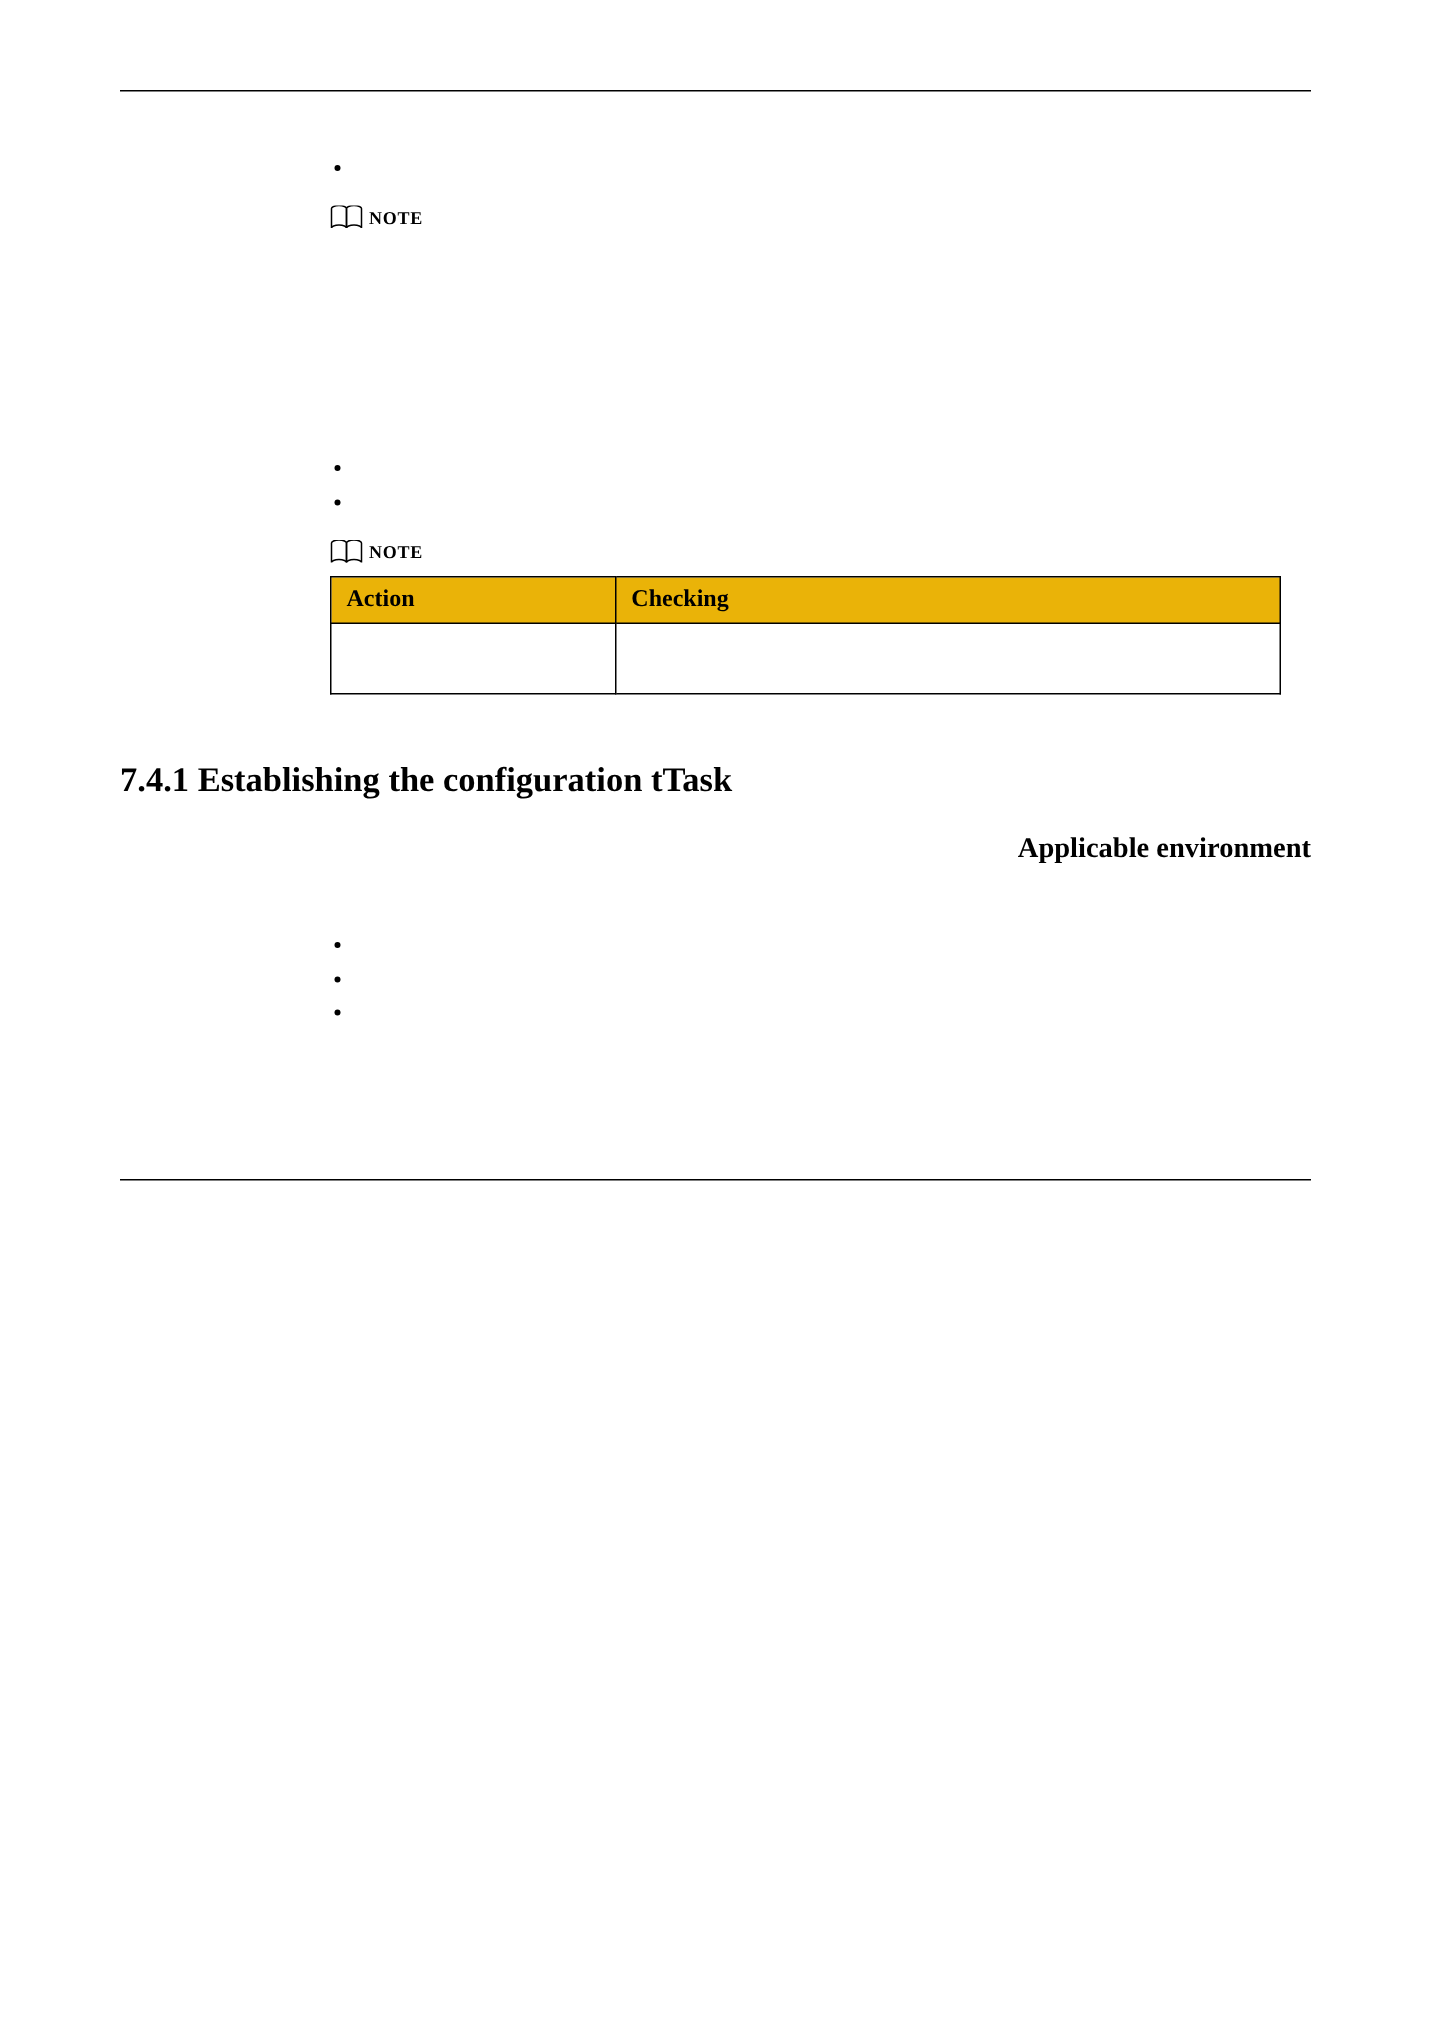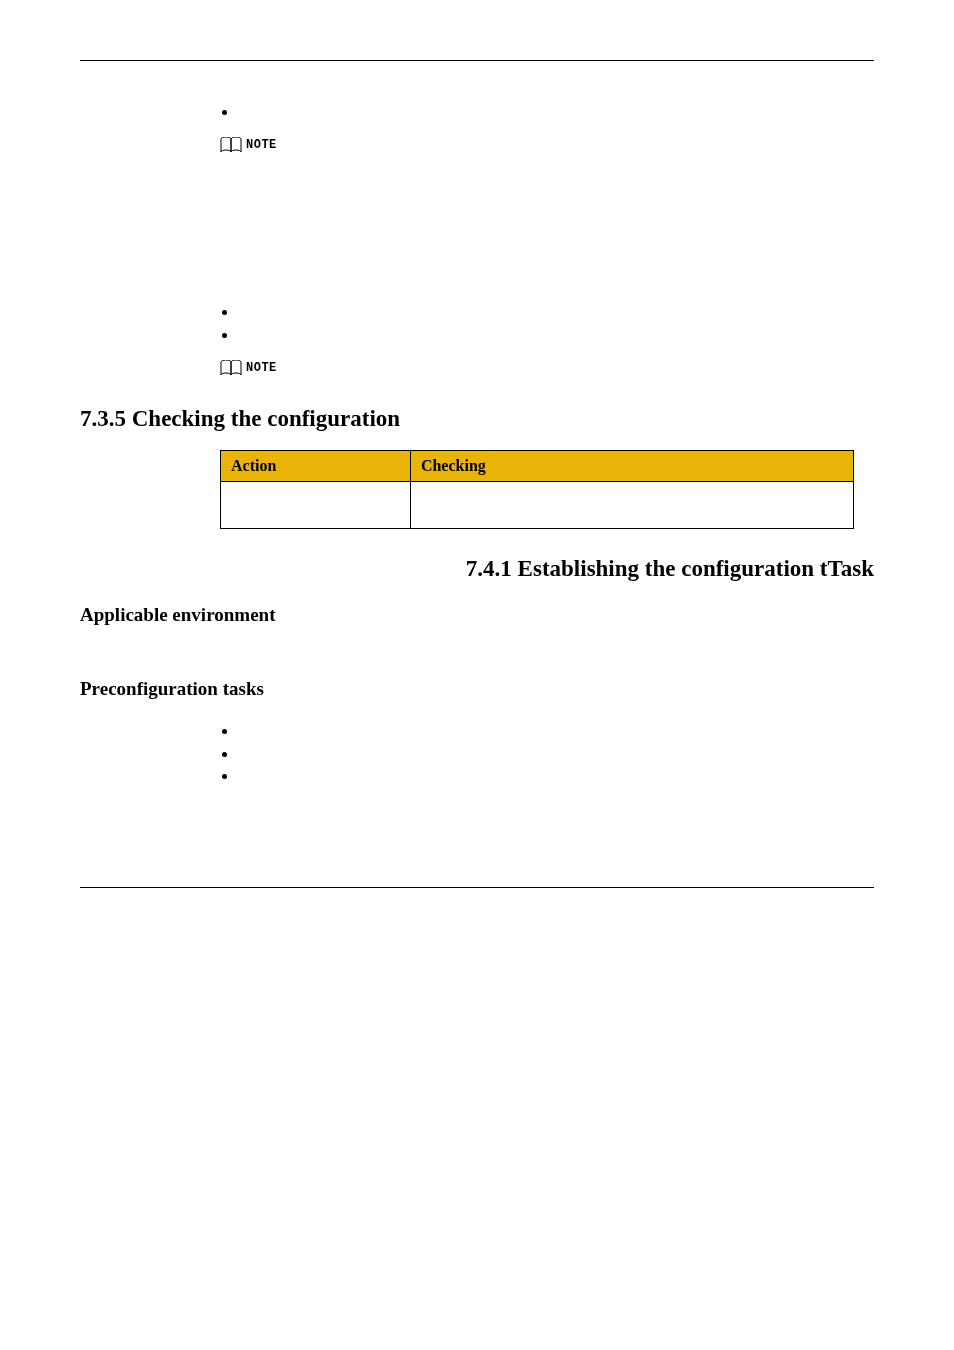--- a/index.html
+++ b/index.html
@@ -40,21 +40,21 @@
     display: flex;
     align-items: center;
     margin-top: 14px;
     margin-bottom: 8px;
   }
   .note-row svg {
     flex: 0 0 auto;
     margin-right: 4px;
   }
   .note-row .note-text {
-    font-family: Liberation Mono, monospace;
+    font-family: Liberation Serif, serif;
     font-weight: bold;
     font-size: 12px;
     letter-spacing: 0.5px;
   }
   .note-gap {
     height: 140px;
   }
   .small-gap {
     height: 20px;
   }
@@ -68,20 +68,21 @@
     font-family: "Palatino Linotype", "Book Antiqua", Palatino, Georgia, serif;
     font-weight: bold;
     font-size: 27px;
     margin: 40px 0 10px 0;
   }
   h3.runin {
     font-family: "Palatino Linotype", "Book Antiqua", Palatino, Georgia, serif;
     font-weight: bold;
     font-size: 19px;
     margin: 22px 0 8px 0;
+    text-align: right;
   }
   table.cmd {
     border-collapse: collapse;
     width: 100%;
     margin-top: 6px;
   }
   table.cmd th, table.cmd td {
     border: 1px solid #000;
     padding: 6px 10px;
     text-align: left;
@@ -138,24 +139,20 @@
     <div class="note-row">
       <svg width="22" height="16" viewBox="0 0 22 16">
         <path d="M1 2 C1 1 3 0 6 0 C9 0 11 1 11 2 L11 15 C11 14 9 13 6 13 C3 13 1 14 1 15 Z" fill="none" stroke="#000" stroke-width="1"></path>
         <path d="M21 2 C21 1 19 0 16 0 C13 0 11 1 11 2 L11 15 C11 14 13 13 16 13 C19 13 21 14 21 15 Z" fill="none" stroke="#000" stroke-width="1"></path>
       </svg>
       <span class="note-text">NOTE</span>
     </div>
 
   </div>
 
-  <h2 class="section">
-    <span>7.3.5</span>
-    <span>Checking the configuration</span>
-  </h2>
 
   <div class="indent-block">
     <table class="cmd">
       <thead>
         <tr>
           <th style="width:30%;">Action</th>
           <th>Checking</th>
         </tr>
       </thead>
       <tbody>
@@ -163,29 +160,28 @@
           <td></td>
           <td></td>
         </tr>
       </tbody>
     </table>
   </div>
 
   <div class="small-gap"></div>
 
 
-  <h2 class="section" style="margin-top:7px;text-align:right;">
+  <h2 class="section" style="margin-top:24px;">
     <span>7.4.1</span>
     <span>Establishing the configuration tTask</span>
   </h2>
 
   <h3 class="runin">Applicable environment</h3>
   <div class="after-h3-gap"></div>
 
-  <h3 class="runin">Preconfiguration tasks</h3>
   <div class="body-gap"></div>
 
   <div class="indent-block">
     <ul class="bullets">
       <li></li>
       <li></li>
       <li></li>
     </ul>
   </div>
 

